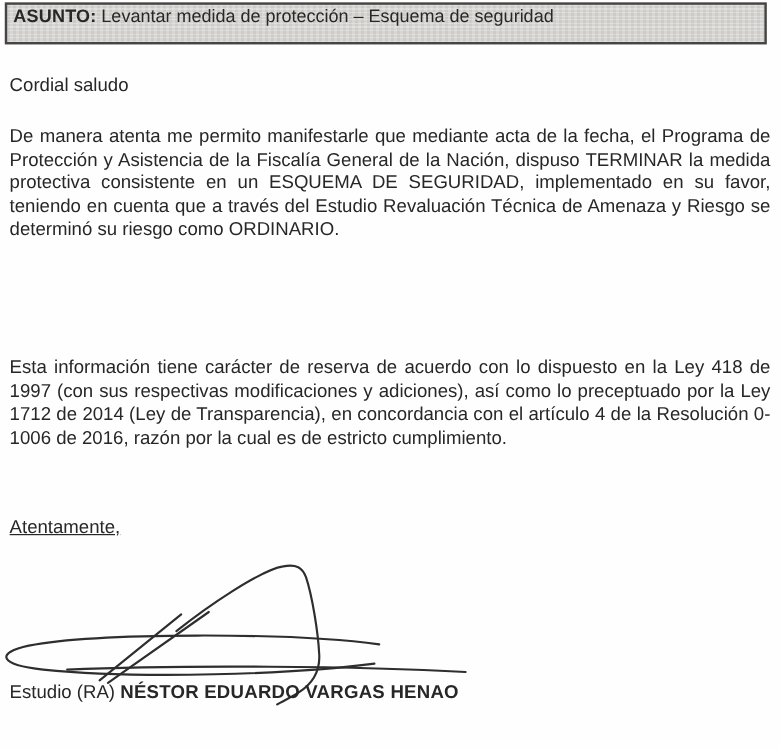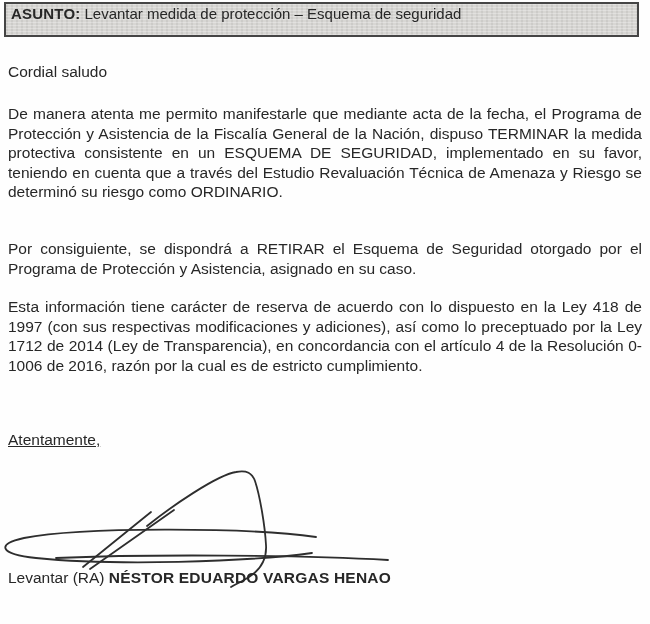--- a/index.html
+++ b/index.html
@@ -72,34 +72,33 @@
 <div class="page">
 
   <div class="subject-box">
     <span class="label">ASUNTO:</span><span class="value">Levantar medida de protección – Esquema de seguridad</span>
   </div>
 
   <p class="textblock greeting">Cordial saludo</p>
 
   <p class="textblock justified para-1"><span>De manera atenta me permito manifestarle que mediante acta de la fecha, el Programa de Protección y Asistencia de la Fiscalía General de la Nación, dispuso </span><b>TERMINAR</b><span> la medida protectiva consistente en un </span><b>ESQUEMA DE SEGURIDAD</b><span>, implementado en su favor, teniendo en cuenta que a través del Estudio Revaluación Técnica de Amenaza y Riesgo se determinó su riesgo como ORDINARIO.</span></p>
 
-  <p class="textblock justified para-2"><span>Por consiguiente, se dispondrá a </span><b>RETIRAR</b><span> el Esquema de Seguridad otorgado por el Programa de Protección y Asistencia, asignado en su caso.</span></p>
 
   <p class="textblock justified para-3"><span>Esta información tiene carácter de reserva de acuerdo con lo dispuesto en la Ley 418 de 1997 (con sus respectivas modificaciones y adiciones), así como lo preceptuado por la Ley 1712 de 2014 (Ley de Transparencia), en concordancia con el artículo 4 de la Resolución 0-1006 de 2016, razón por la cual es de estricto cumplimiento.</span></p>
 
   <p class="textblock closing">Atentamente,</p>
 
   <svg class="signature-svg" viewBox="0 0 400 135" aria-hidden="true">
 
     <path d="M 316 79 C 245 69, 80 69, 24 80 C -4 86, -1 96, 36 100 C 115 108, 245 104, 312 95"></path>
 
     <path d="M 56 100 C 150 96, 300 97, 388 102"></path>
 
     <path d="M 83 109 L 151 54"></path>
     <path d="M 90 111 L 174 52"></path>
 
     <path d="M 147 68 C 172 48, 217 17, 236 14 C 247 12, 252 15, 255 23 C 260 38, 265 68, 266 87 C 267 102, 260 112, 249 119 C 243 123, 236 126, 231 129"></path>
   </svg>
 
-  <p class="textblock sig-name"><span class="rank">Levantar (RA) </span><span class="name">NÉSTOR EDUARDO VARGAS HENAO</span></p>
+  <p class="textblock sig-name"><span class="rank">Estudio (RA) </span><span class="name">NÉSTOR EDUARDO VARGAS HENAO</span></p>
 
 
 </div>
 
 </body></html>

